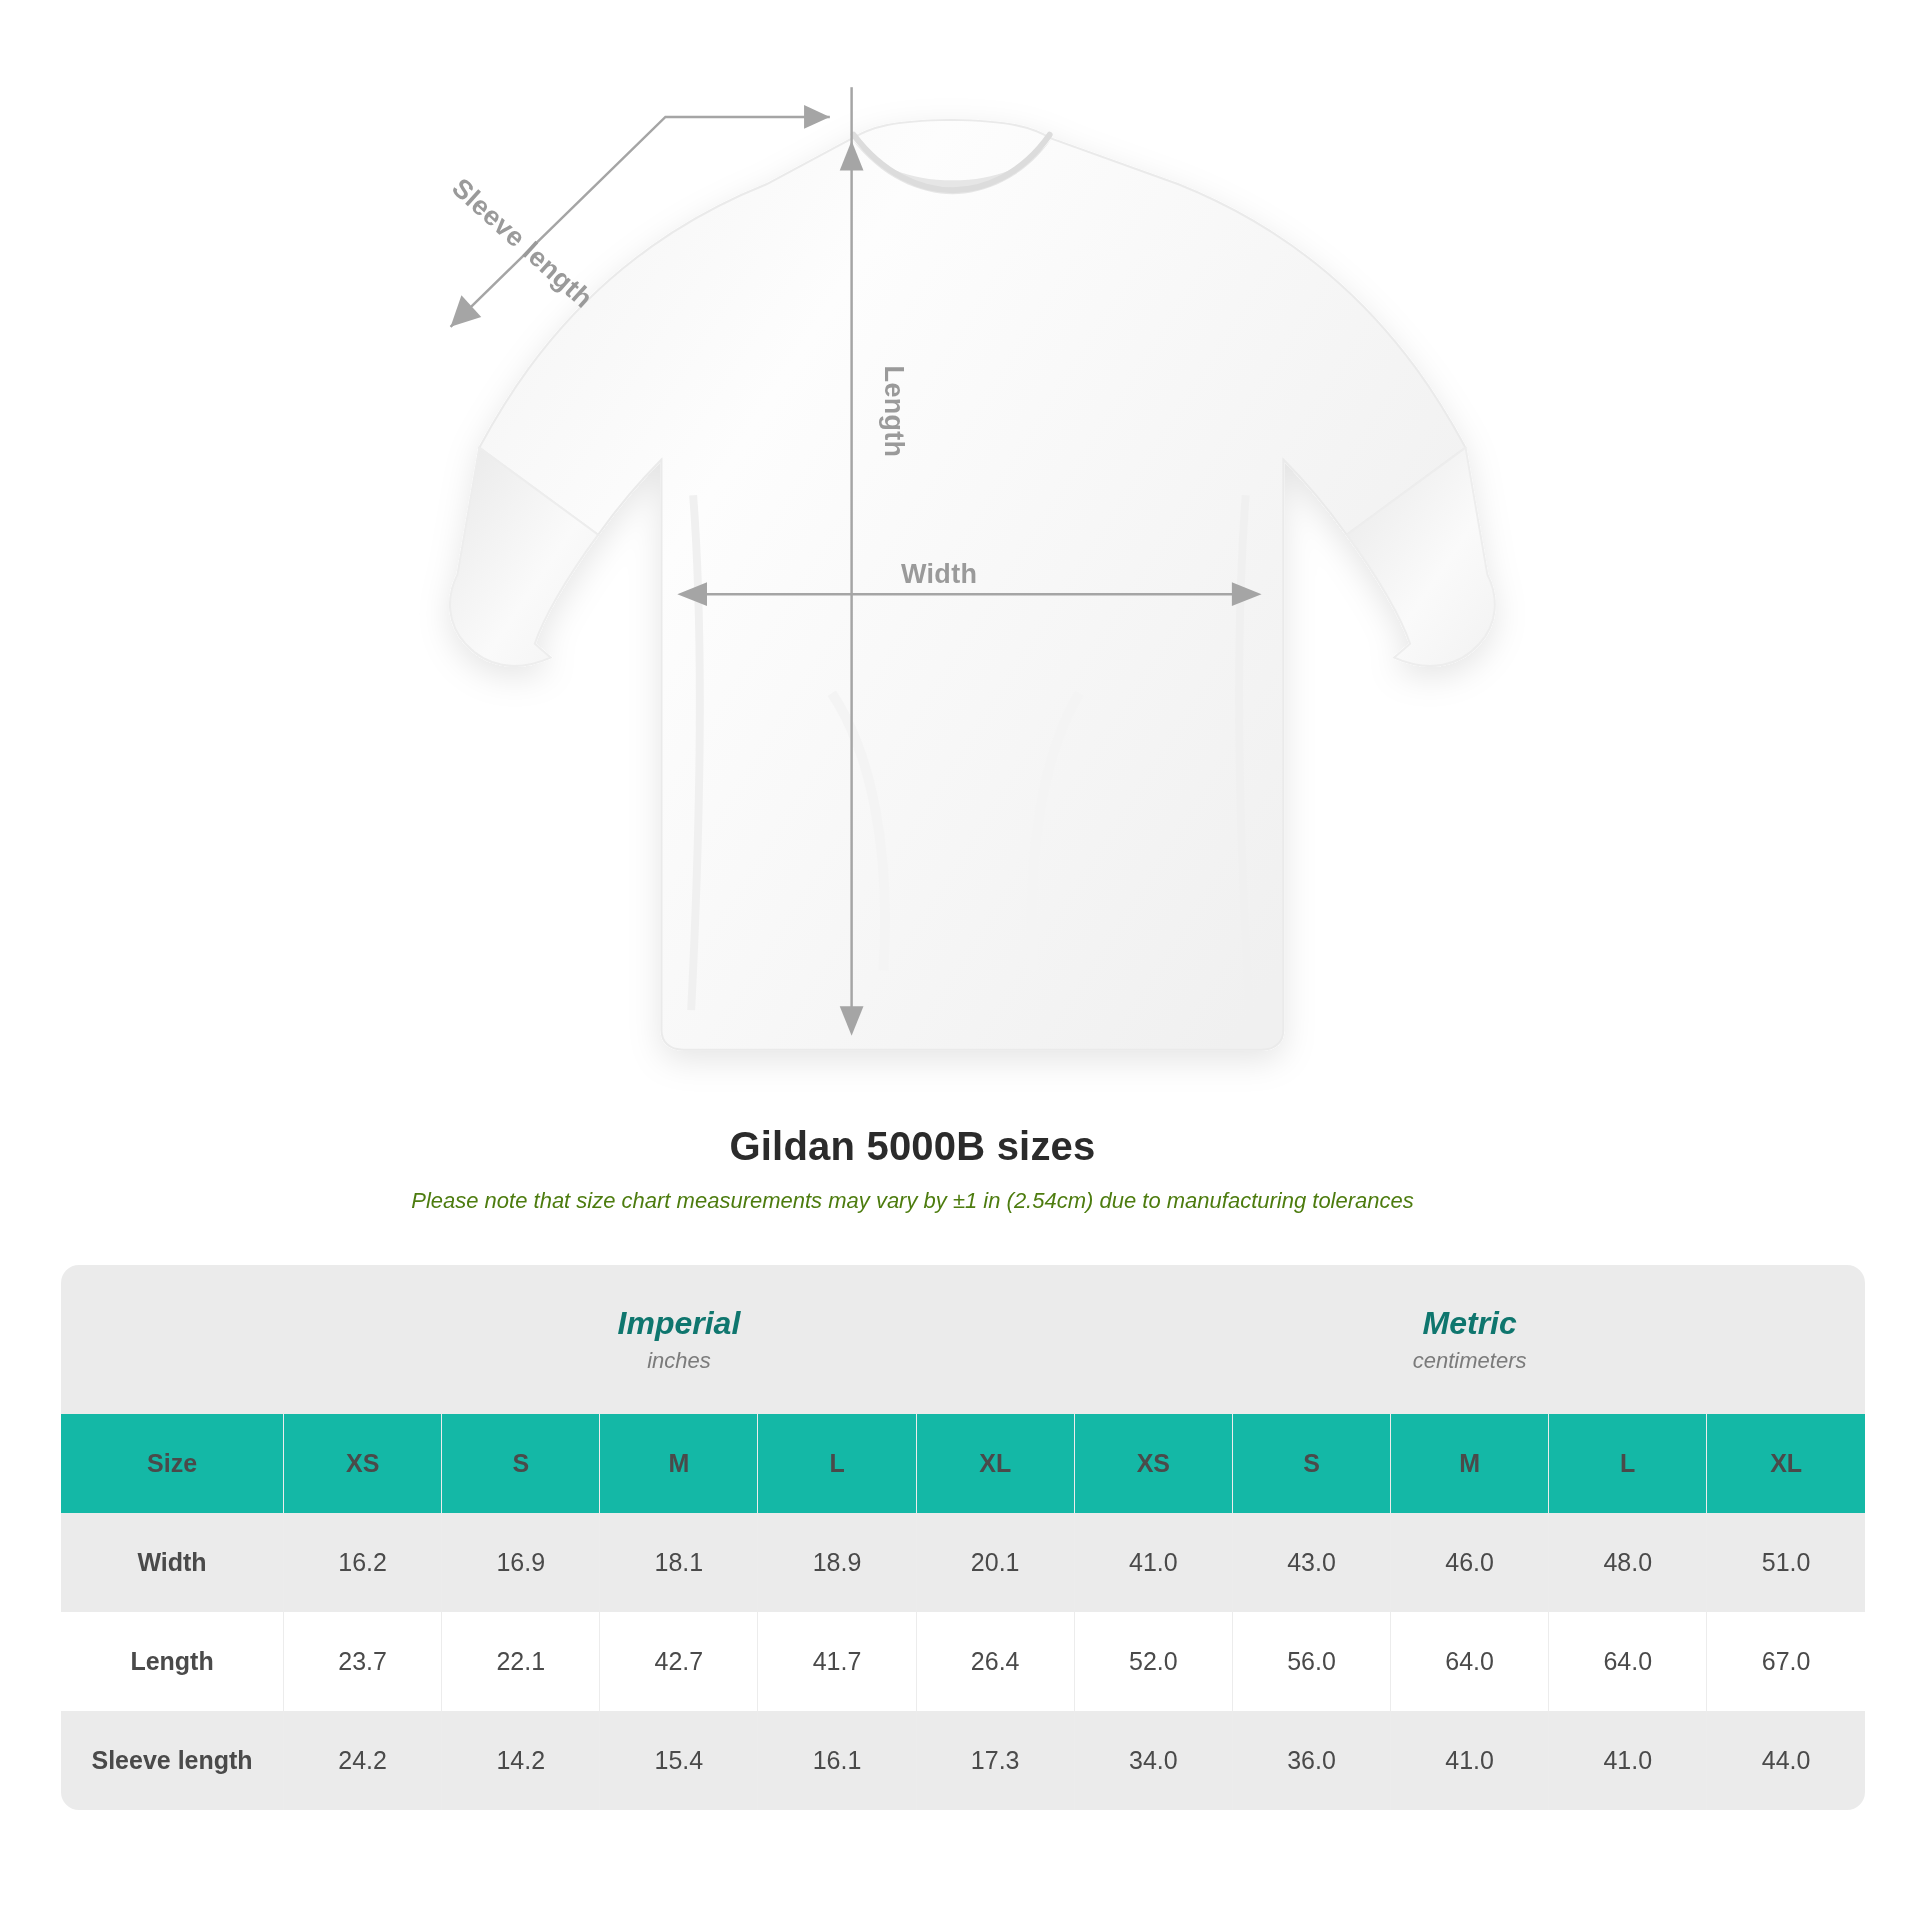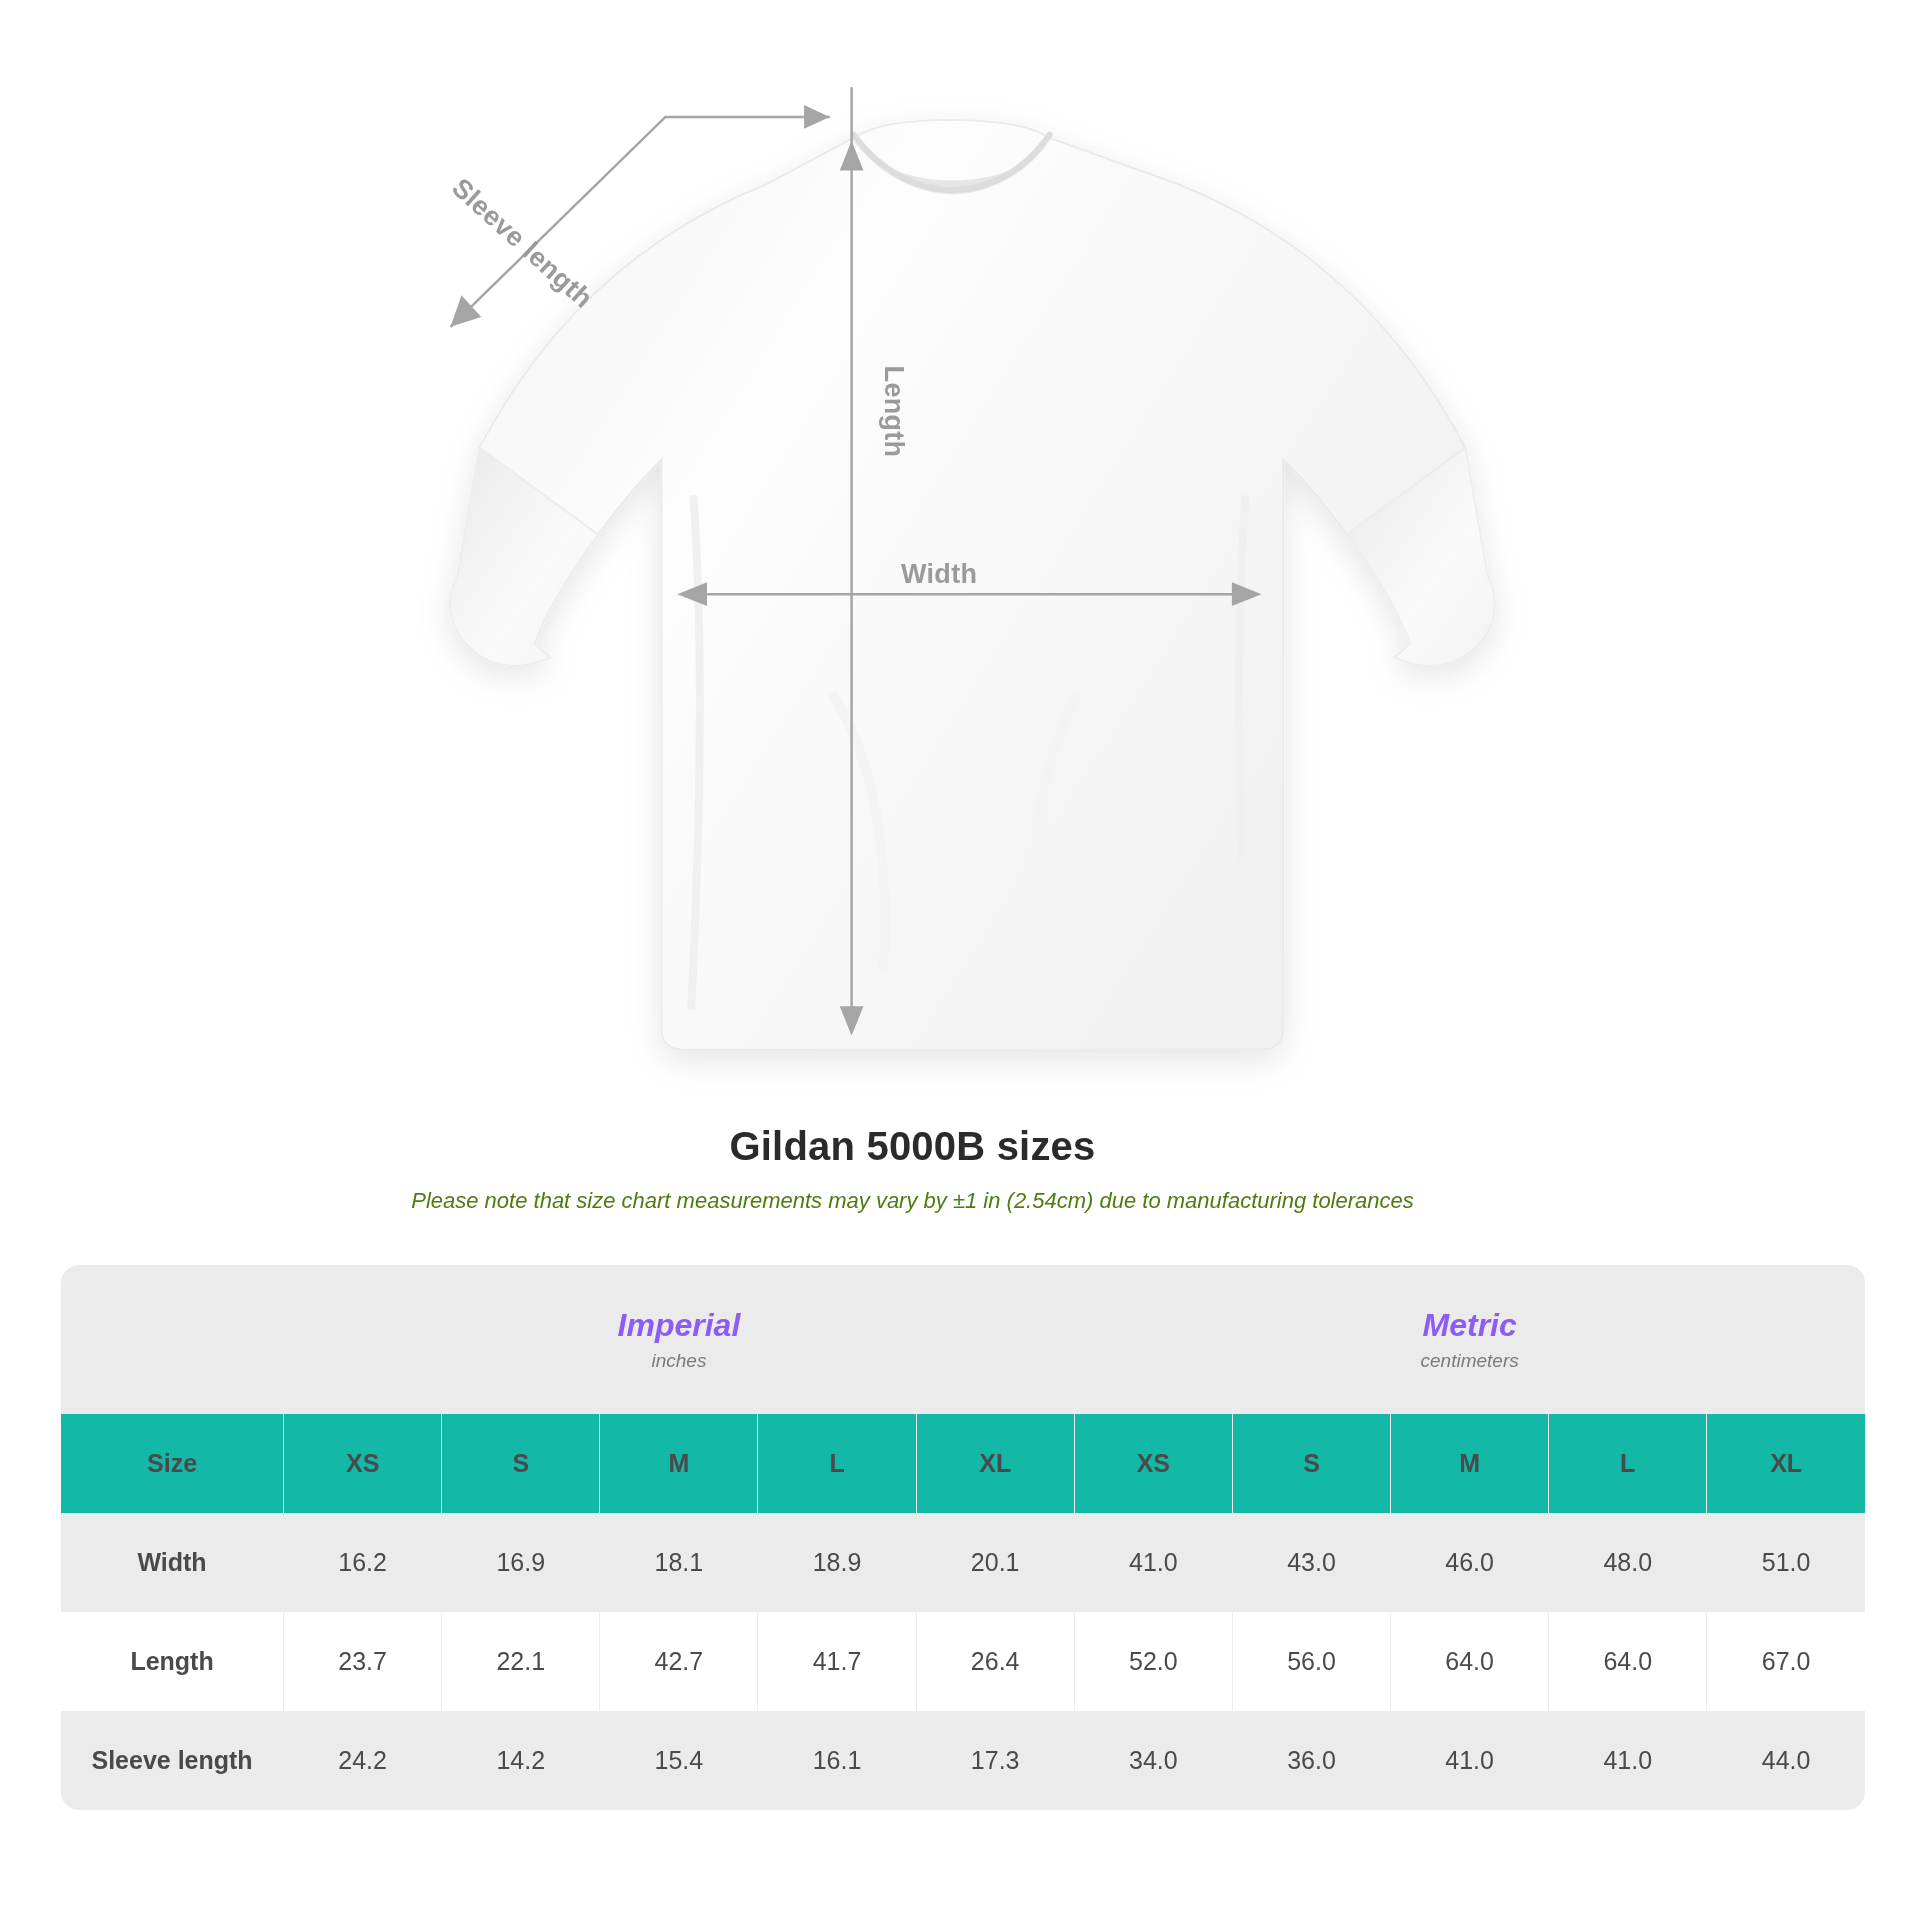--- a/index.html
+++ b/index.html
@@ -110,26 +110,26 @@
     padding: 0;
   }
   .unit-row th {
     height: 149px;
     background: #ebebeb;
   }
   .unit-name {
     font-size: 32px;
     font-weight: bold;
     font-style: italic;
-    color: #8b5cf6;
+    color: #0f766e;
     display: block;
     line-height: 1.15;
   }
   .unit-sub {
-    font-size: 19px;
+    font-size: 22px;
     font-style: italic;
     font-weight: normal;
     color: #7b7b7b;
     display: block;
     margin-top: 6px;
   }
   .head-row th {
     height: 99px;
     background: #14b8a6;
     font-size: 25px;

